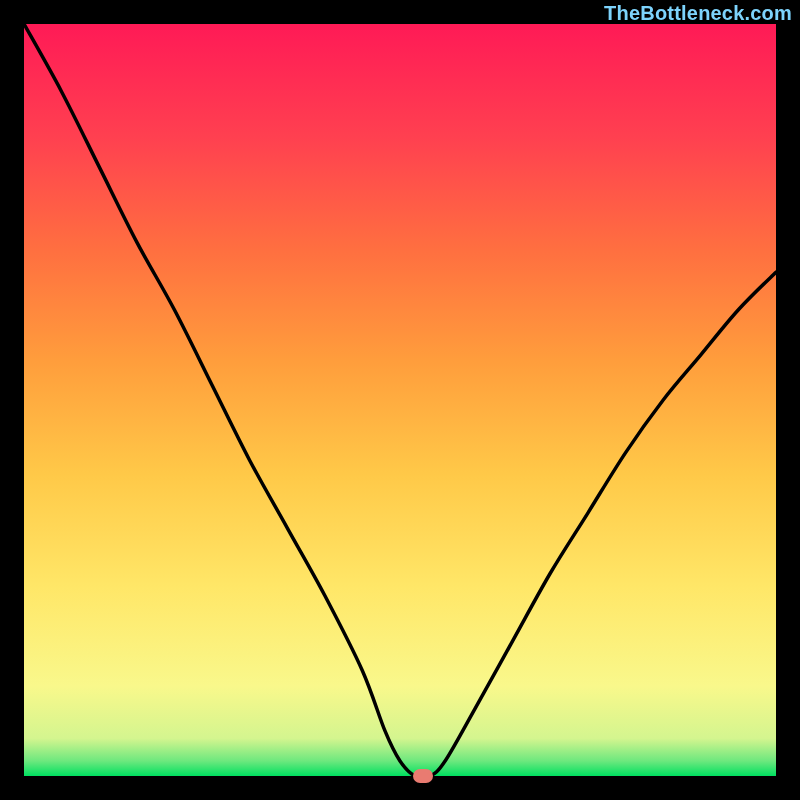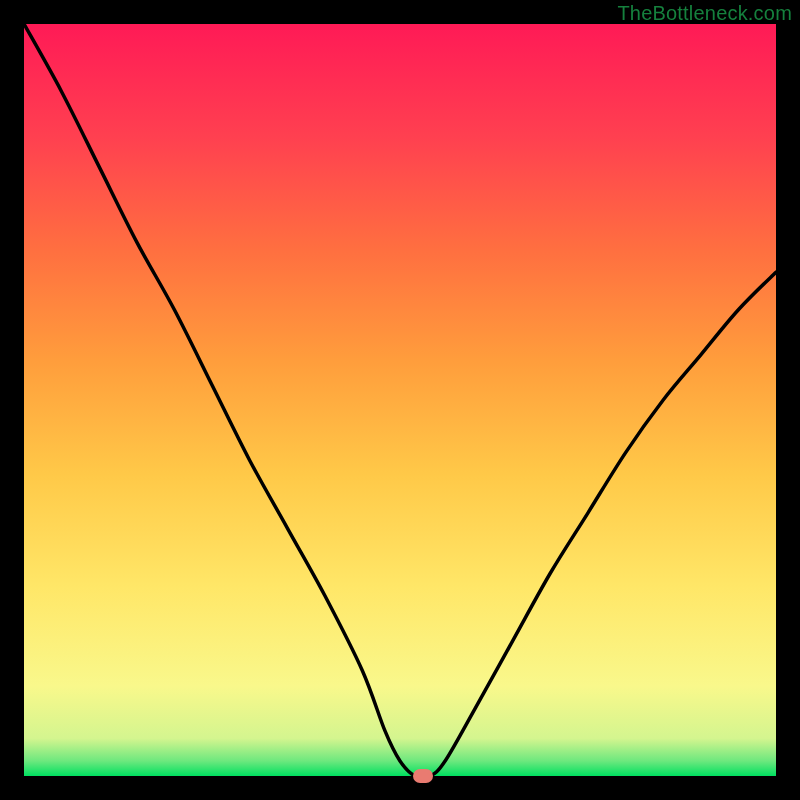--- a/index.html
+++ b/index.html
@@ -36,22 +36,22 @@
       #ff6f40 70%,
       #ff4050 85%,
       #ff1a56 100%);
   }
   .watermark {
     position: absolute;
     top: 2px;
     right: 8px;
     font-family: Arial, Helvetica, sans-serif;
     font-size: 20px;
-    font-weight: 400;
-    color: #15803d;
+    font-weight: 700;
+    color: #7dd3fc;
     letter-spacing: 0.2px;
   }
   svg.curve {
     position: absolute;
     left: 0;
     top: 0;
   }
   .marker {
     position: absolute;
     width: 20px;

